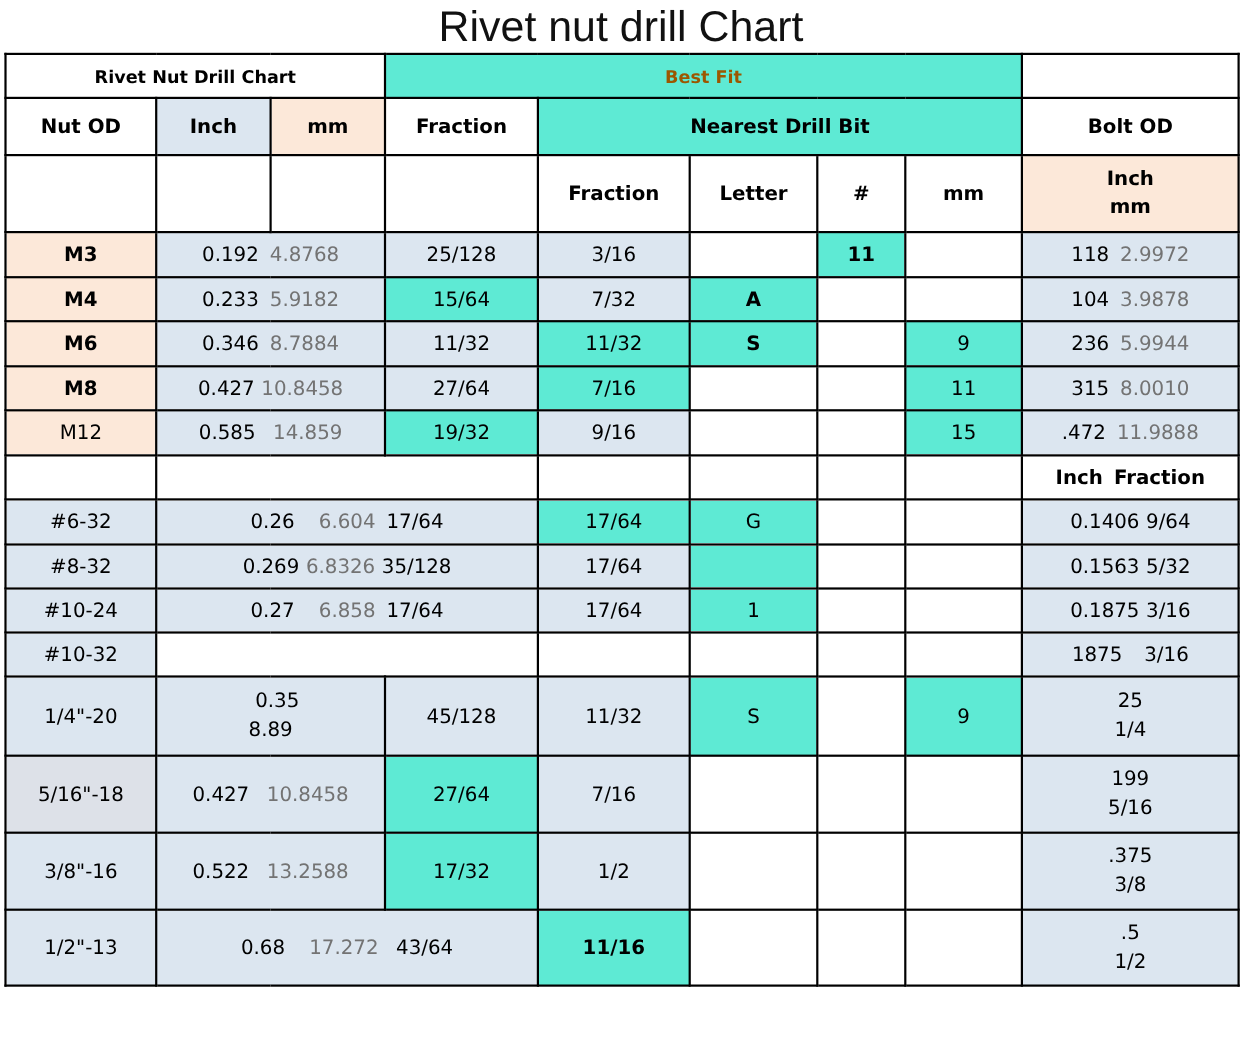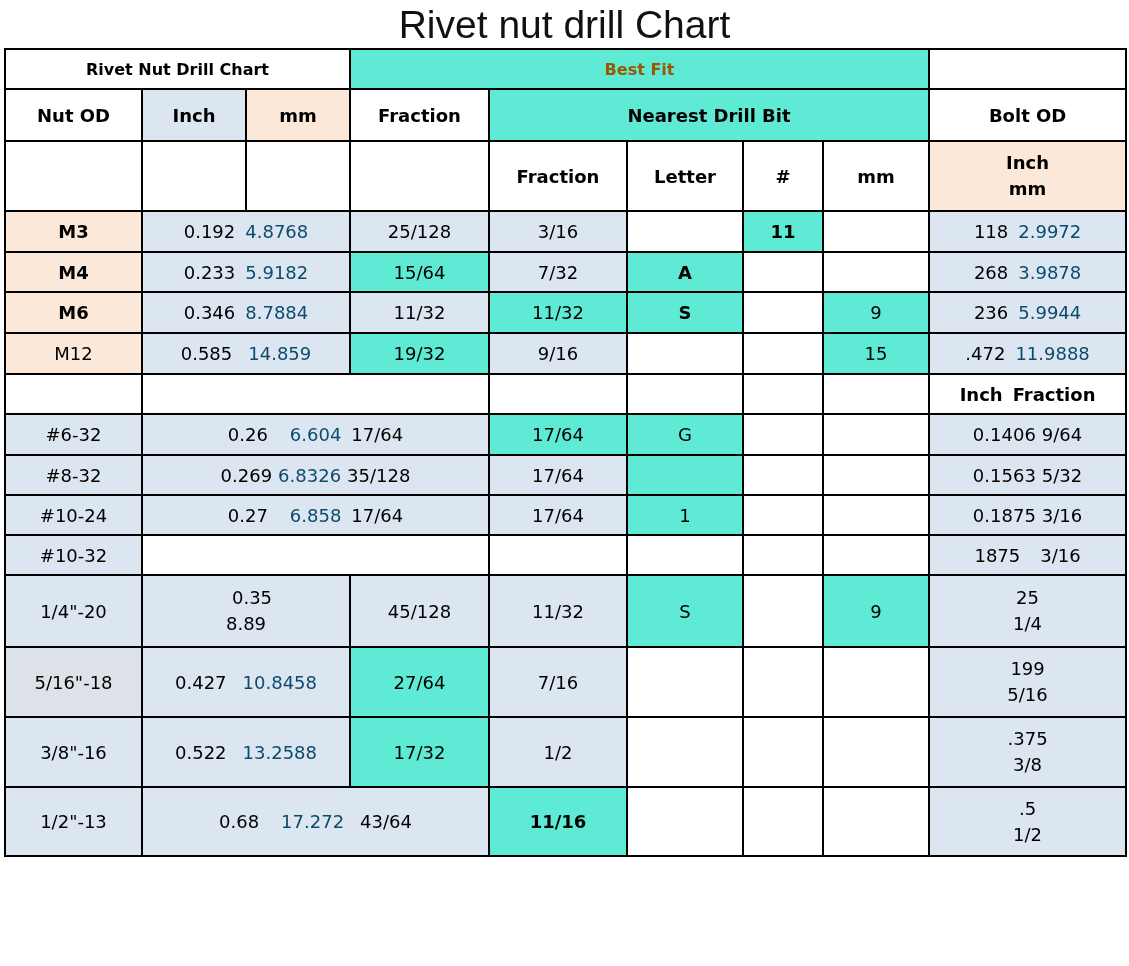--- a/index.html
+++ b/index.html
@@ -10,21 +10,21 @@
     table.grid { position: absolute; left: 4px; top: 48px; border-collapse: collapse; table-layout: fixed;
                  width: 1121px; }
     table.grid td { border: 2.5px solid #000; padding: 0; text-align: center; vertical-align: middle;
                     font-size: 18px; overflow: hidden; white-space: nowrap; }
     td.b { font-weight: bold; }
     td.white { background: #ffffff; }
     td.blue { background: #dce6f0; }
     td.grayblue { background: #dde1e8; }
     td.peach { background: #fce8d9; }
     td.yellow { background: #5eead4; }
-    .mm { color: #0c4a6e; }
+    .mm { color: #737373; }
     .brown { color: #9c5700; font-weight: bold; }
     .gap { display: inline-block; width: 10px; }
     .stack { display: block; line-height: 26px; }
     .left-stack { text-align: left; padding-left: 2px; }
   </style>
 </head>
 <body>
 
 <div class="title">Rivet nut drill Chart</div>
 
@@ -83,32 +83,42 @@
     <td class="blue"><span>118</span><span class="gap"></span><span class="mm">2.9972</span></td>
   </tr>
   <tr style="height:40px">
     <td class="peach b">M4</td>
     <td colspan="2" class="blue"><span>0.233</span><span class="gap"></span><span class="mm">5.9182</span></td>
     <td class="yellow">15/64</td>
     <td class="blue">7/32</td>
     <td class="yellow b">A</td>
     <td class="white"></td>
     <td class="white"></td>
-    <td class="blue"><span>268</span><span class="gap"></span><span class="mm">3.9878</span></td>
+    <td class="blue"><span>104</span><span class="gap"></span><span class="mm">3.9878</span></td>
   </tr>
   <tr style="height:41px">
     <td class="peach b">M6</td>
     <td colspan="2" class="blue"><span>0.346</span><span class="gap"></span><span class="mm">8.7884</span></td>
     <td class="blue">11/32</td>
     <td class="yellow">11/32</td>
     <td class="yellow b">S</td>
     <td class="white"></td>
     <td class="yellow">9</td>
     <td class="blue"><span>236</span><span class="gap"></span><span class="mm">5.9944</span></td>
   </tr>
+  <tr style="height:40px">
+    <td class="peach b">M8</td>
+    <td colspan="2" class="blue"><span>0.427</span><span class="gap" style="width:6px"></span><span class="mm">10.8458</span></td>
+    <td class="blue">27/64</td>
+    <td class="yellow">7/16</td>
+    <td class="white"></td>
+    <td class="white"></td>
+    <td class="yellow">11</td>
+    <td class="blue"><span>315</span><span class="gap"></span><span class="mm">8.0010</span></td>
+  </tr>
   <tr style="height:41px">
     <td class="peach">M12</td>
     <td colspan="2" class="blue"><span>0.585</span><span class="gap" style="width:16px"></span><span class="mm">14.859</span></td>
     <td class="yellow">19/32</td>
     <td class="blue">9/16</td>
     <td class="white"></td>
     <td class="white"></td>
     <td class="yellow">15</td>
     <td class="blue"><span>.472</span><span class="gap"></span><span class="mm">11.9888</span></td>
   </tr>

